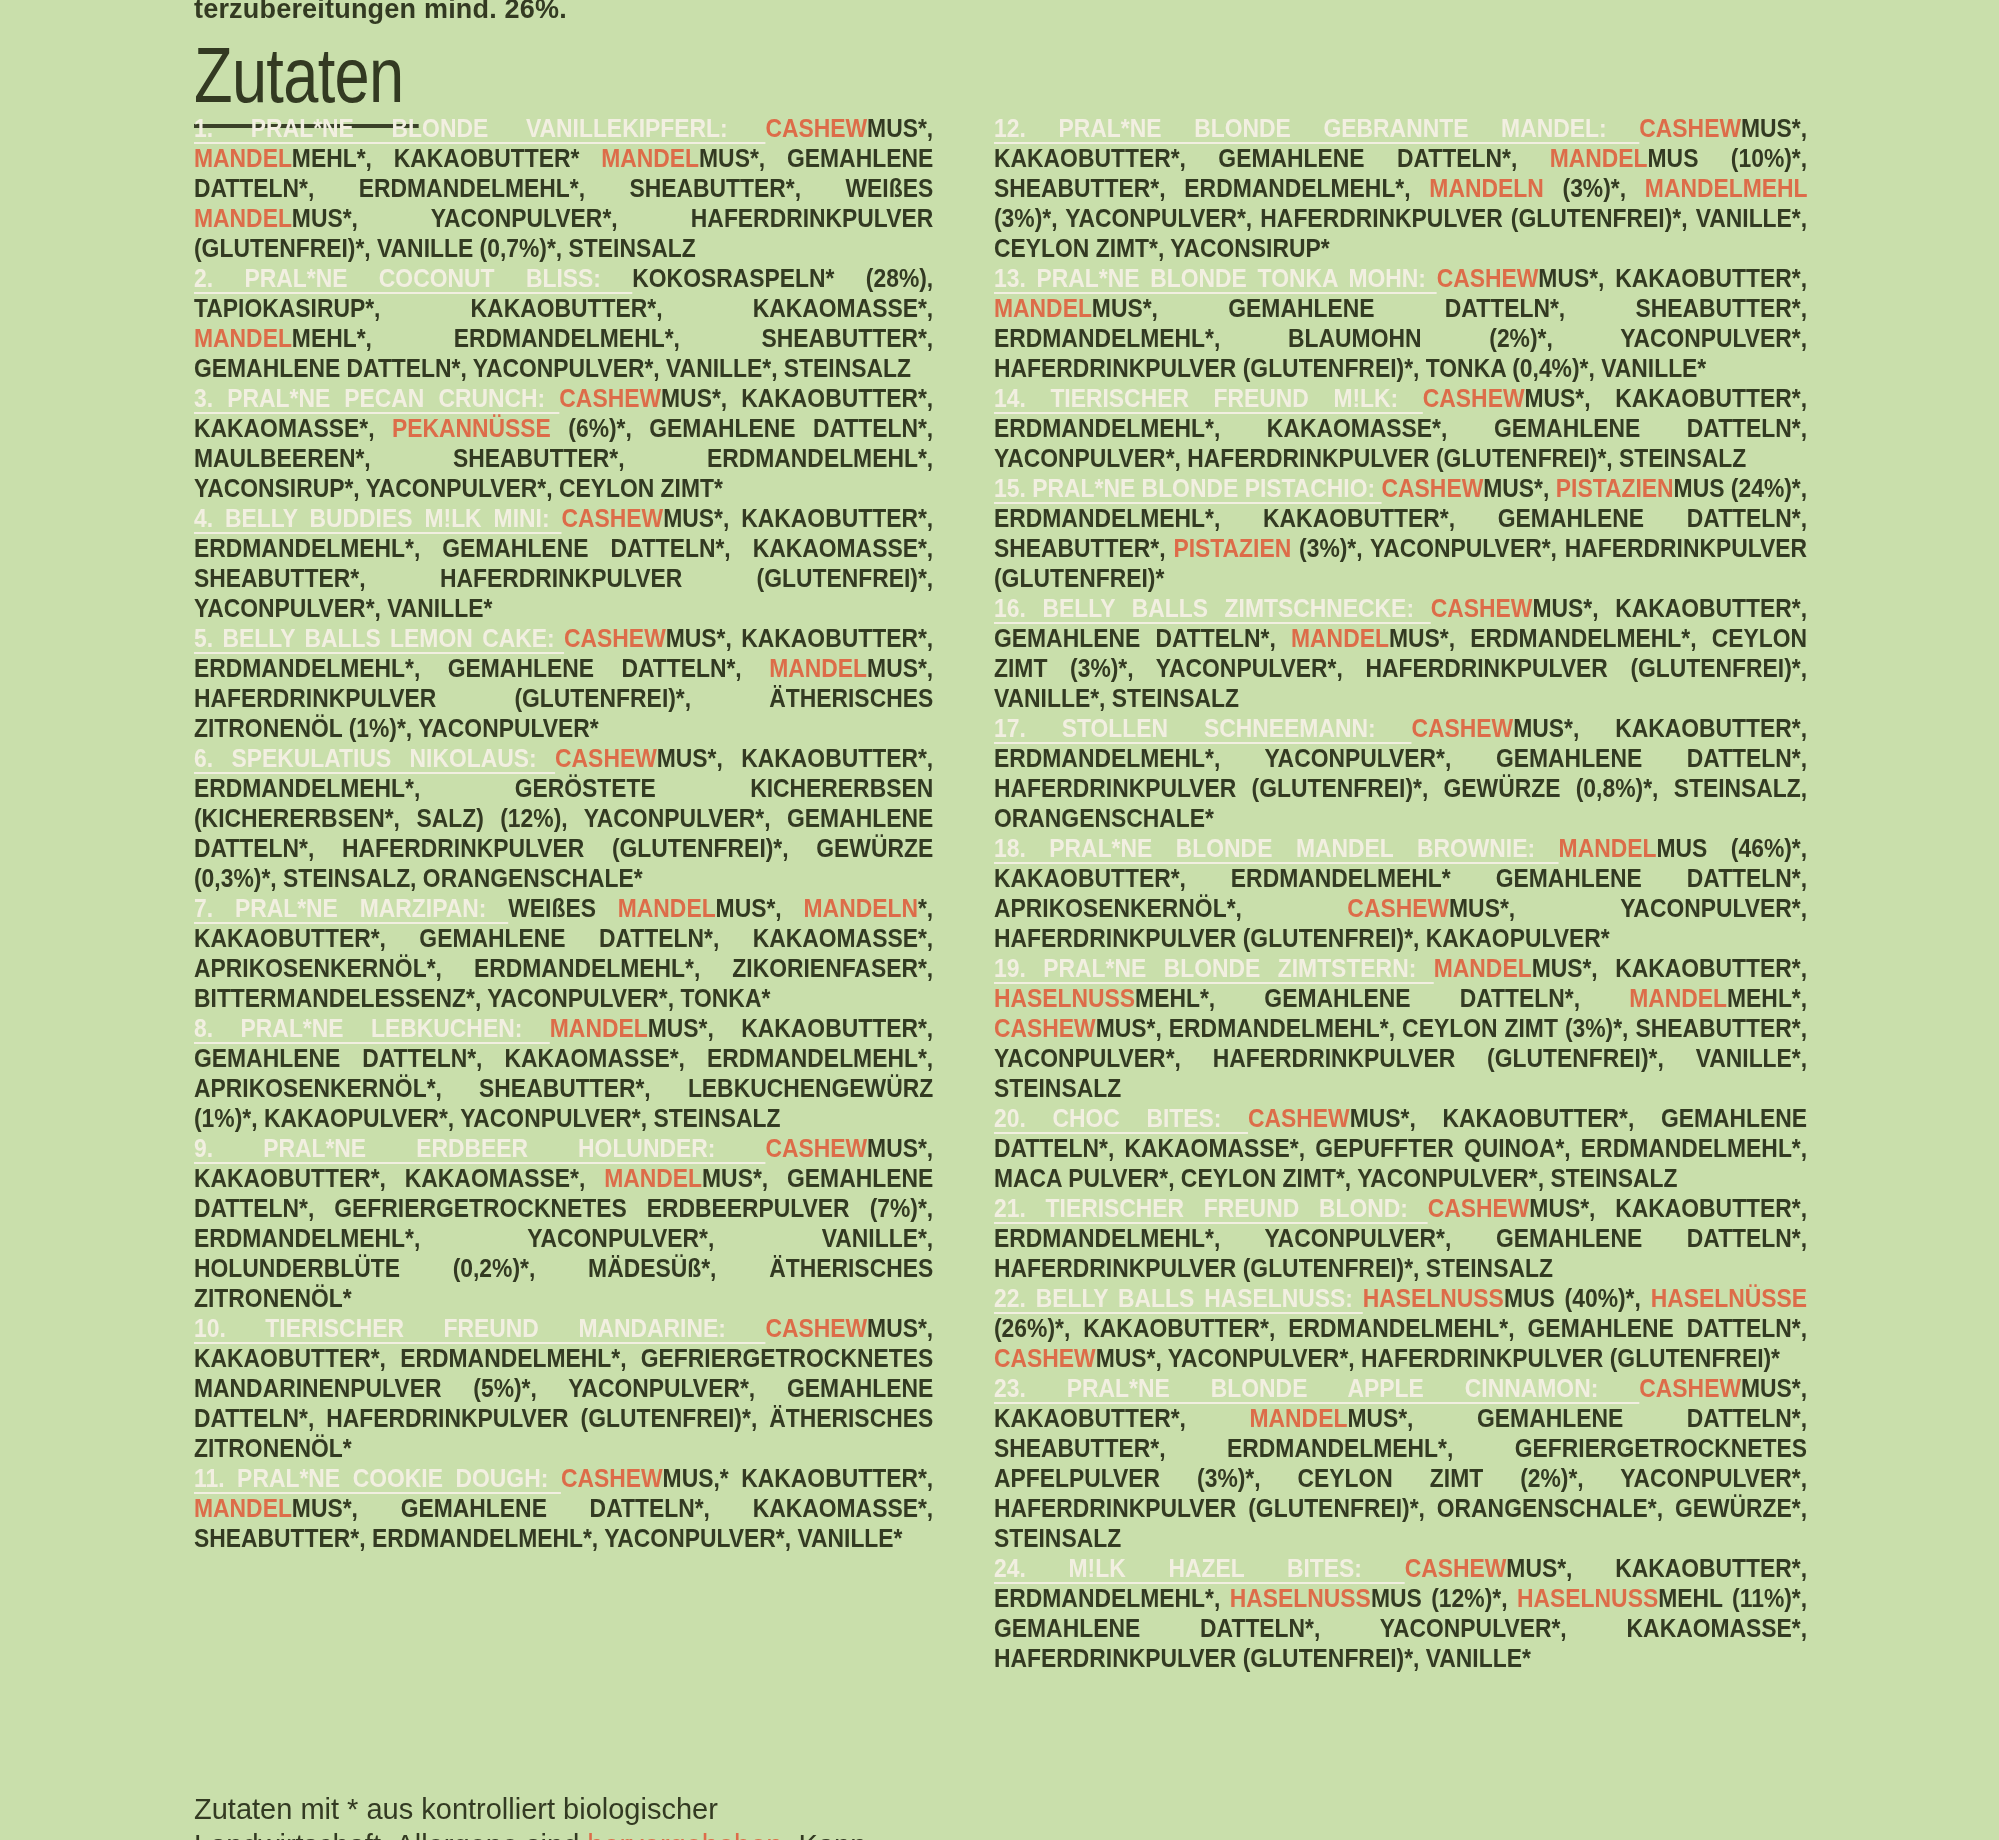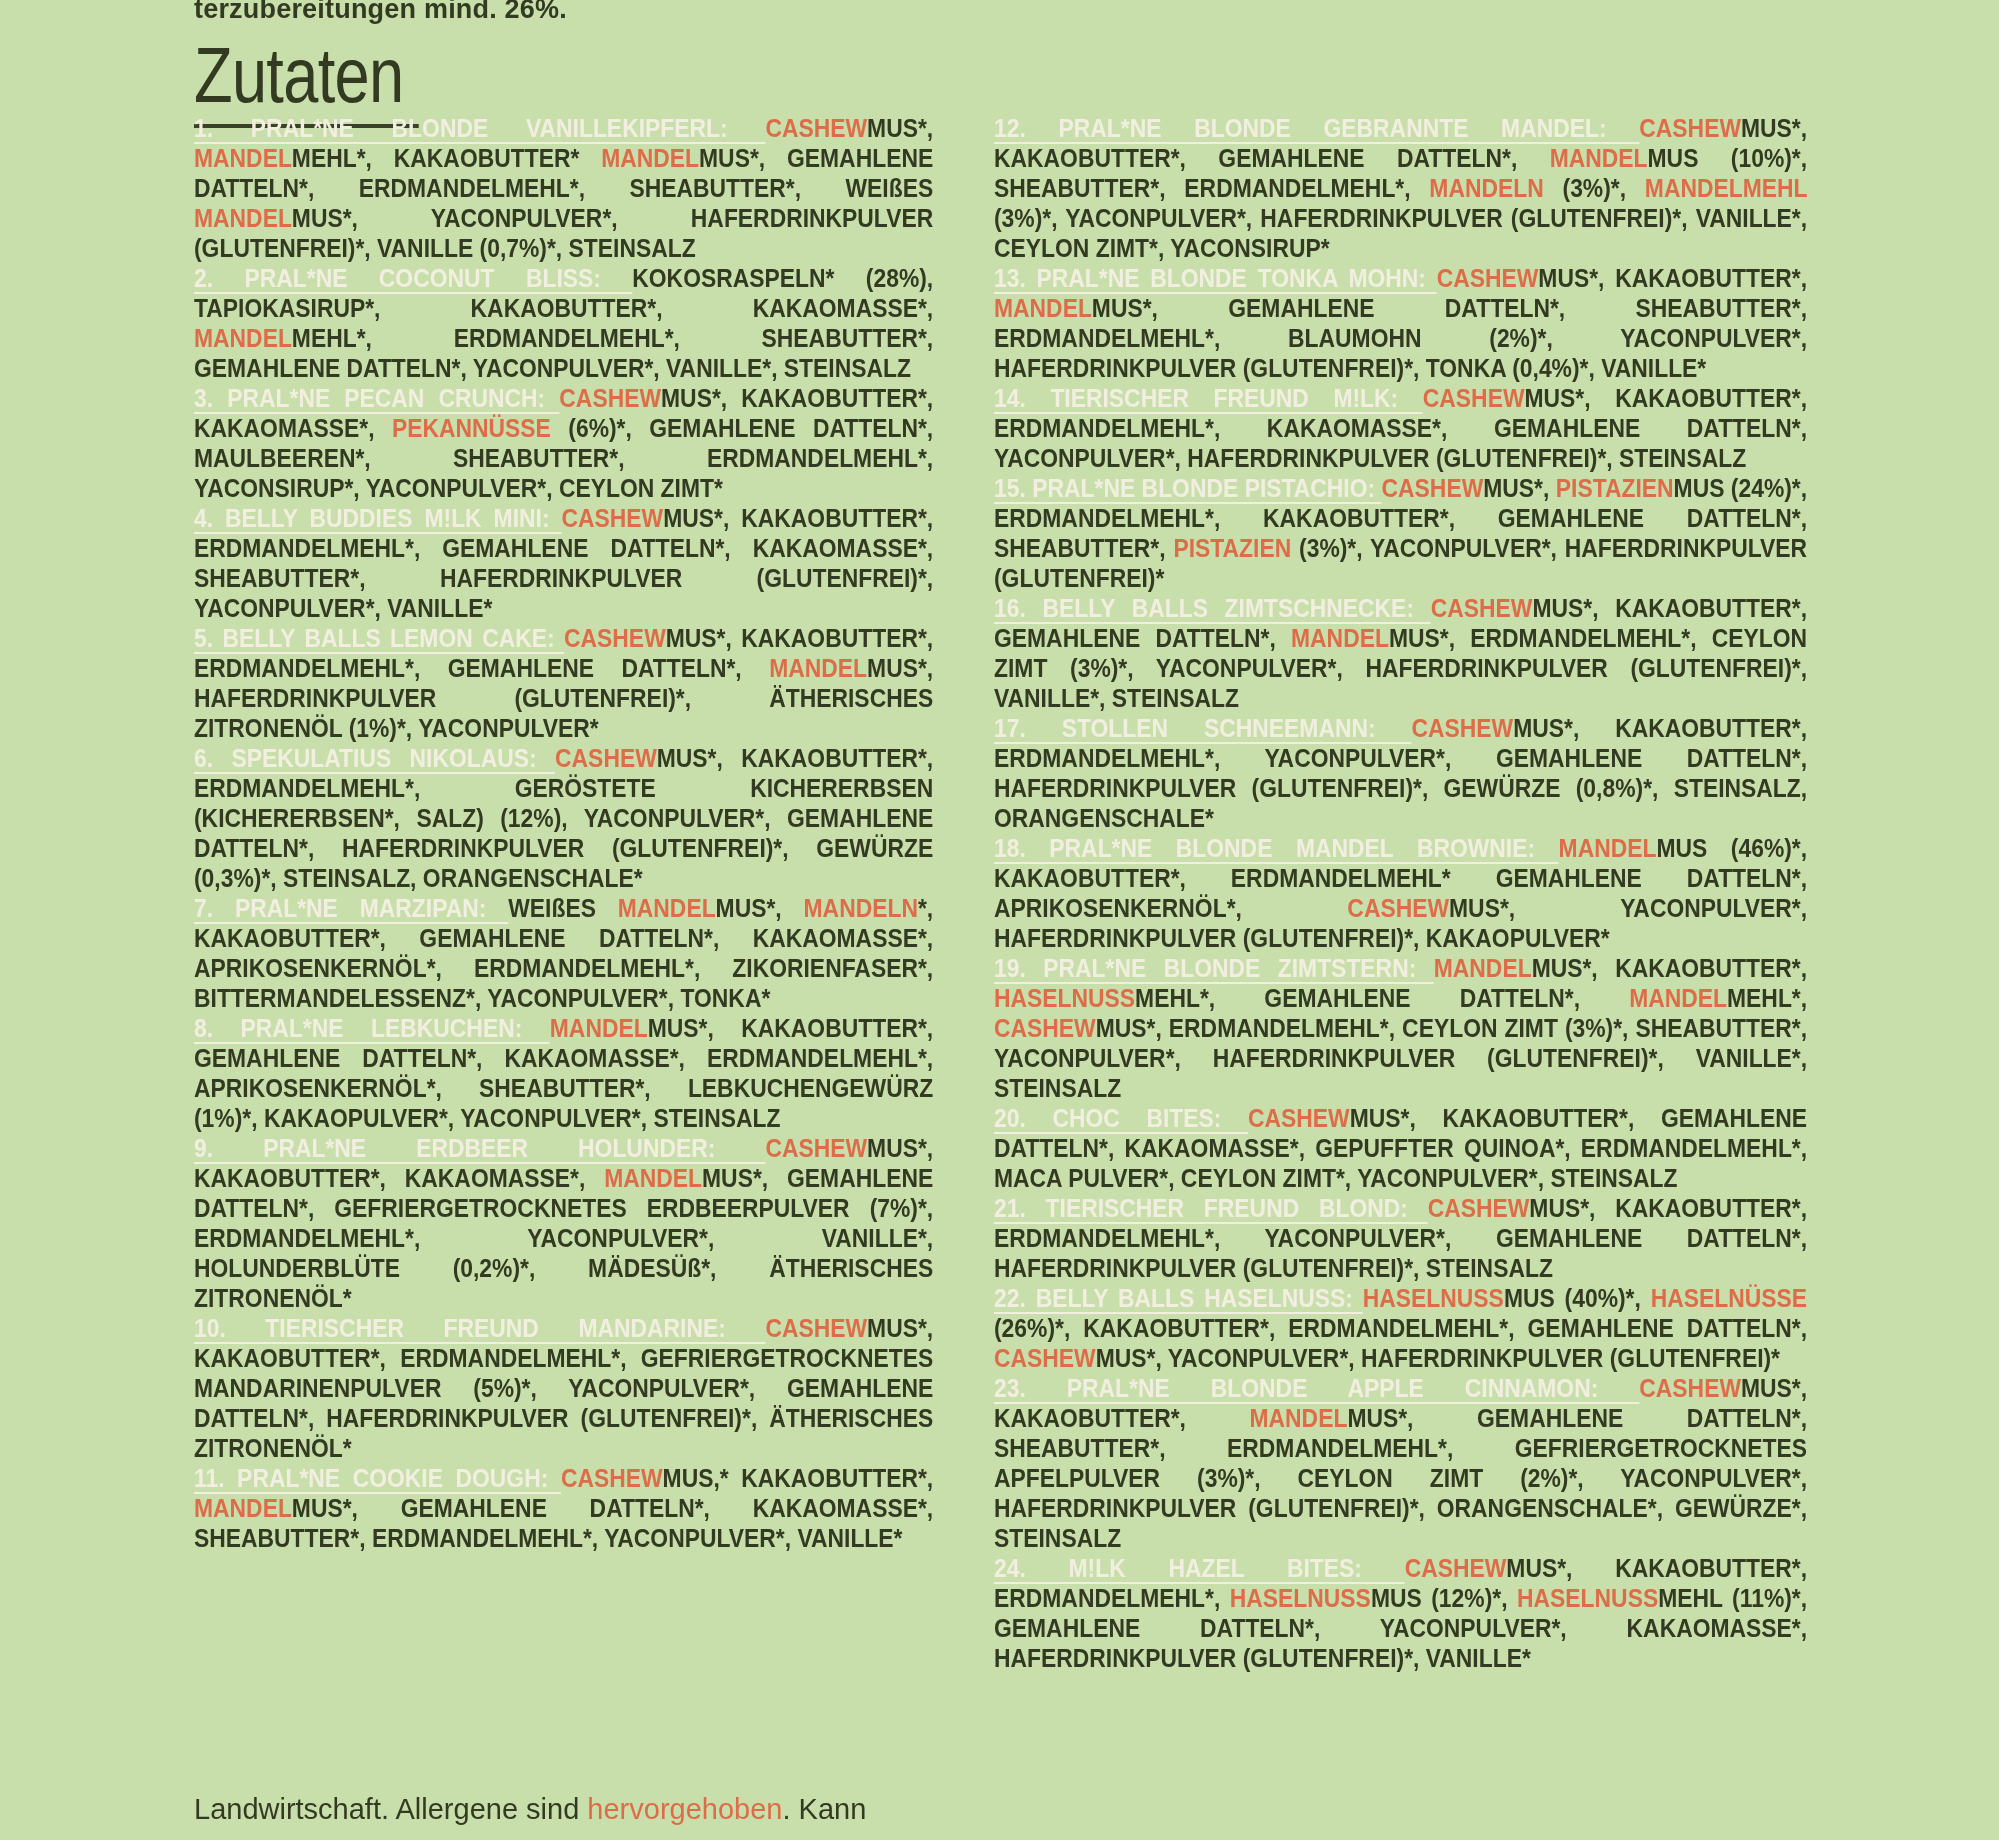--- a/index.html
+++ b/index.html
@@ -83,15 +83,16 @@
     <p class="item"><span class="seg-h">18. PRAL*NE BLONDE MANDEL BROWNIE: </span><span class="seg-a">MANDEL</span><span class="seg-b">MUS (46%)*, KAKAOBUTTER*, ERDMANDELMEHL* GEMAHLENE DATTELN*, APRIKOSENKERNÖL*, </span><span class="seg-a">CASHEW</span><span class="seg-b">MUS*, YACONPULVER*, HAFERDRINKPULVER (GLUTENFREI)*, KAKAOPULVER*</span></p>
     <p class="item"><span class="seg-h">19. PRAL*NE BLONDE ZIMTSTERN: </span><span class="seg-a">MANDEL</span><span class="seg-b">MUS*, KAKAOBUTTER*, </span><span class="seg-a">HASELNUSS</span><span class="seg-b">MEHL*, GEMAHLENE DATTELN*, </span><span class="seg-a">MANDEL</span><span class="seg-b">MEHL*, </span><span class="seg-a">CASHEW</span><span class="seg-b">MUS*, ERDMANDELMEHL*, CEYLON ZIMT (3%)*, SHEABUTTER*, YACONPULVER*, HAFERDRINKPULVER (GLUTENFREI)*, VANILLE*, STEINSALZ</span></p>
     <p class="item"><span class="seg-h">20. CHOC BITES: </span><span class="seg-a">CASHEW</span><span class="seg-b">MUS*, KAKAOBUTTER*, GEMAHLENE DATTELN*, KAKAOMASSE*, GEPUFFTER QUINOA*, ERDMANDELMEHL*, MACA PULVER*, CEYLON ZIMT*, YACONPULVER*, STEINSALZ</span></p>
     <p class="item"><span class="seg-h">21. TIERISCHER FREUND BLOND: </span><span class="seg-a">CASHEW</span><span class="seg-b">MUS*, KAKAOBUTTER*, ERDMANDELMEHL*, YACONPULVER*, GEMAHLENE DATTELN*, HAFERDRINKPULVER (GLUTENFREI)*, STEINSALZ</span></p>
     <p class="item"><span class="seg-h">22. BELLY BALLS HASELNUSS: </span><span class="seg-a">HASELNUSS</span><span class="seg-b">MUS (40%)*, </span><span class="seg-a">HASELNÜSSE</span><span class="seg-b"> (26%)*, KAKAOBUTTER*, ERDMANDELMEHL*, GEMAHLENE DATTELN*, </span><span class="seg-a">CASHEW</span><span class="seg-b">MUS*, YACONPULVER*, HAFERDRINKPULVER (GLUTENFREI)*</span></p>
     <p class="item"><span class="seg-h">23. PRAL*NE BLONDE APPLE CINNAMON: </span><span class="seg-a">CASHEW</span><span class="seg-b">MUS*, KAKAOBUTTER*, </span><span class="seg-a">MANDEL</span><span class="seg-b">MUS*, GEMAHLENE DATTELN*, SHEABUTTER*, ERDMANDELMEHL*, GEFRIERGETROCKNETES APFELPULVER (3%)*, CEYLON ZIMT (2%)*, YACONPULVER*, HAFERDRINKPULVER (GLUTENFREI)*, ORANGENSCHALE*, GEWÜRZE*, STEINSALZ</span></p>
     <p class="item"><span class="seg-h">24. M!LK HAZEL BITES: </span><span class="seg-a">CASHEW</span><span class="seg-b">MUS*, KAKAOBUTTER*, ERDMANDELMEHL*, </span><span class="seg-a">HASELNUSS</span><span class="seg-b">MUS (12%)*, </span><span class="seg-a">HASELNUSS</span><span class="seg-b">MEHL (11%)*, GEMAHLENE DATTELN*, YACONPULVER*, KAKAOMASSE*, HAFERDRINKPULVER (GLUTENFREI)*, VANILLE*</span></p>
   </div>
 
 <div class="footer">
+  <div>Zutaten mit * aus kontrolliert biologischer</div>
   <div id="footer-line2"><span class="seg-b">Landwirtschaft. Allergene sind </span><span class="seg-a">hervorgehoben</span><span class="seg-b">. Kann</span></div>
 </div>
 
 
 </body></html>

